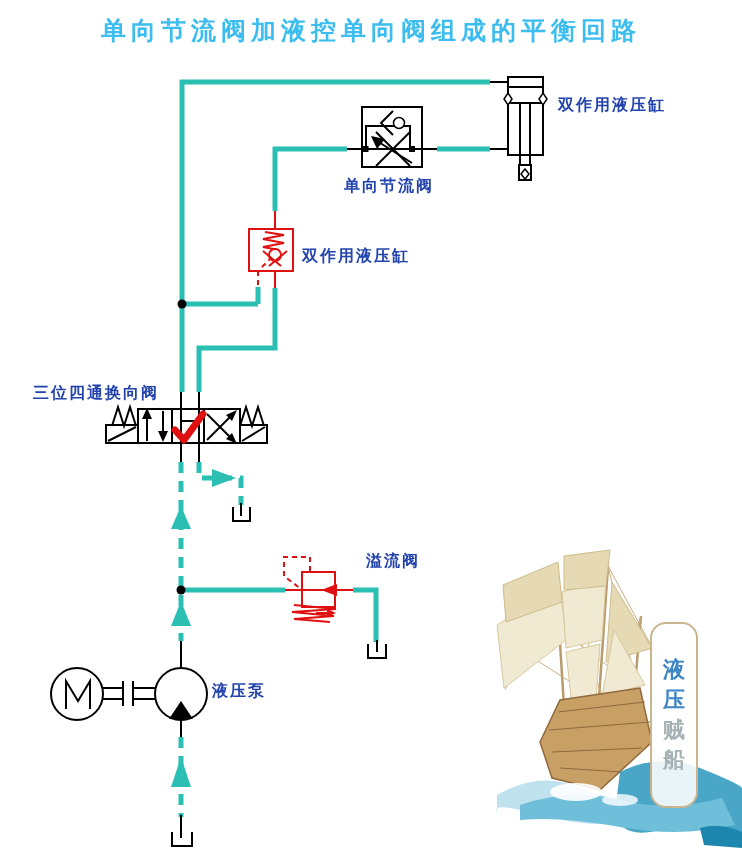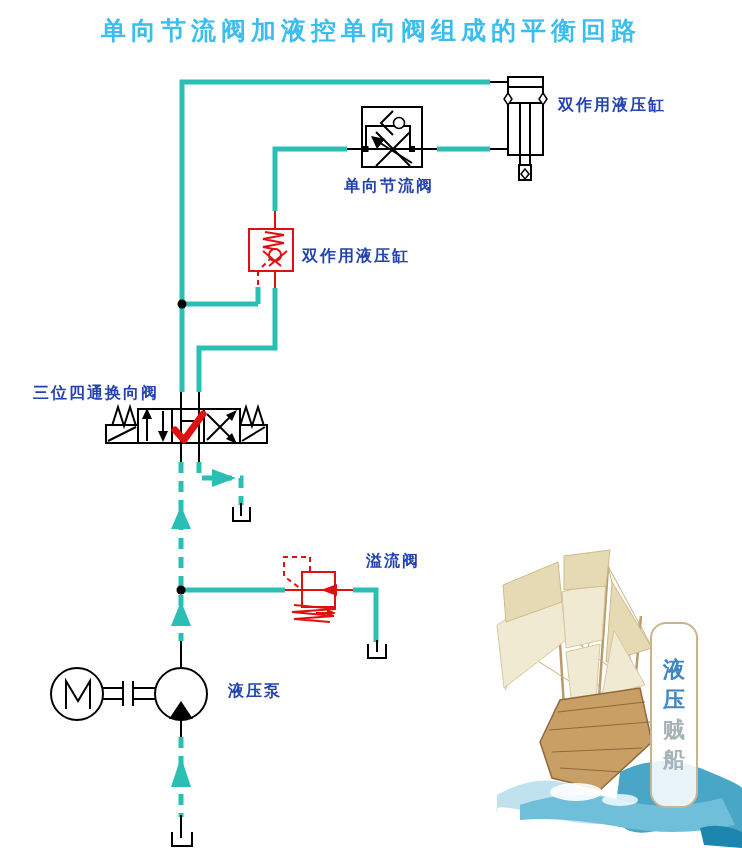--- a/index.html
+++ b/index.html
@@ -239,21 +239,21 @@
 
     <circle class="bf" cx="182" cy="304" r="4.5"></circle>
     <circle class="bf" cx="181" cy="590" r="4.5"></circle>
   </svg>
 
   <div class="lbl" style="left:558px;top:95px">双作用液压缸</div>
   <div class="lbl" style="left:344px;top:176px">单向节流阀</div>
   <div class="lbl" style="left:302px;top:246px">双作用液压缸</div>
   <div class="lbl" style="left:33px;top:383px">三位四通换向阀</div>
   <div class="lbl" style="left:366px;top:551px">溢流阀</div>
-  <div class="lbl" style="left:228px;top:681px">液压泵</div>
+  <div class="lbl" style="left:212px;top:681px">液压泵</div>
 
   <div class="banner">
     <span class="c-blue">液</span>
     <span class="c-blue">压</span>
     <span class="c-gray">贼</span>
     <span class="c-gray">船</span>
   </div>
 
 </div>
 

